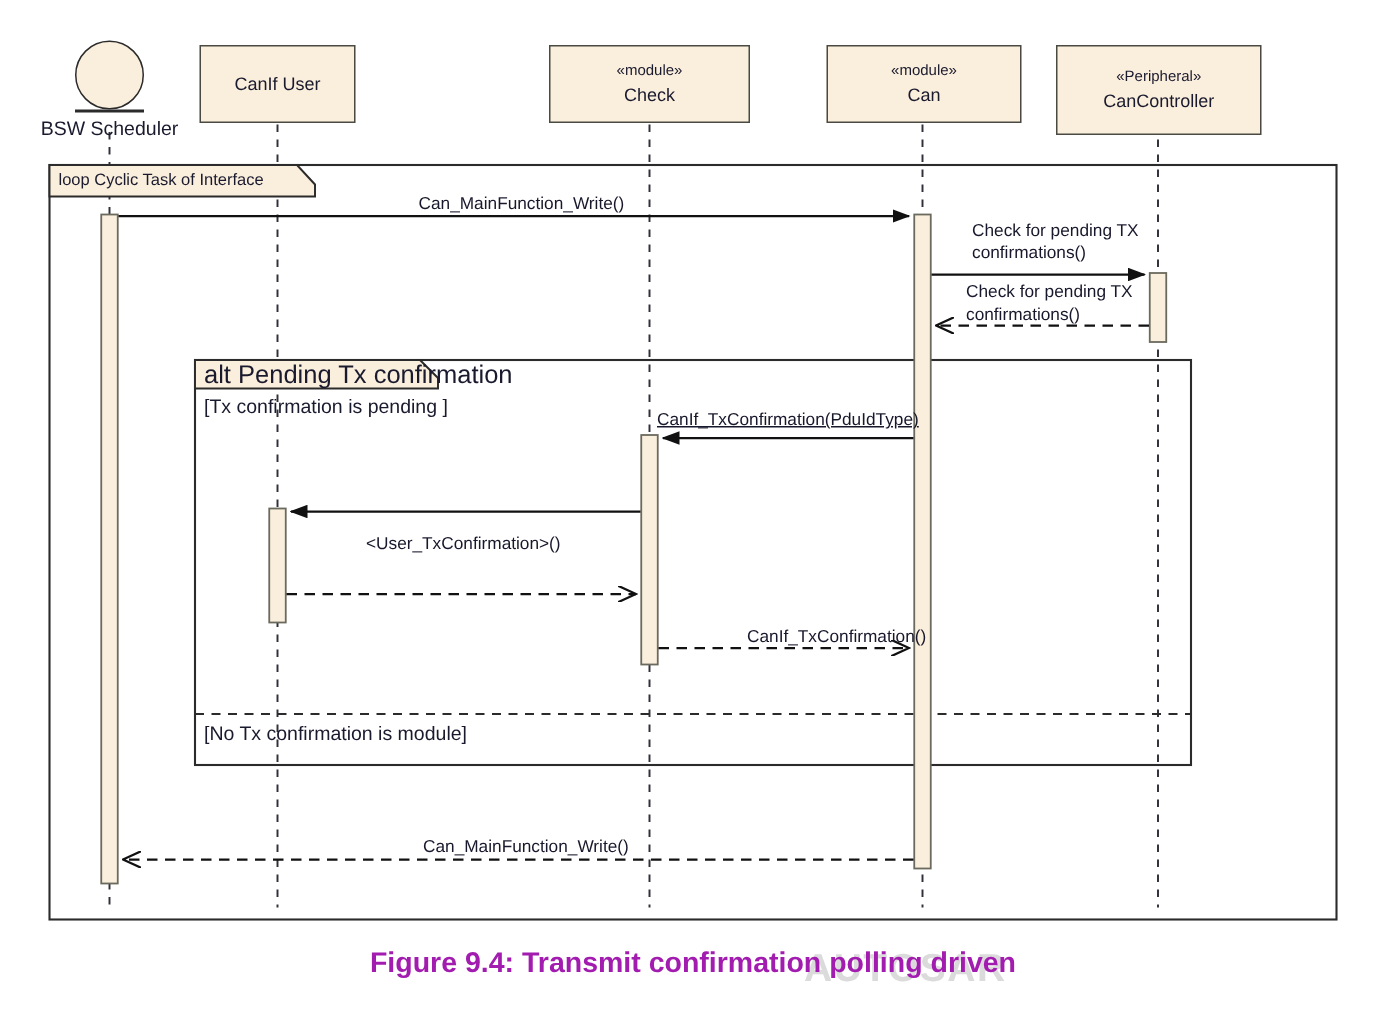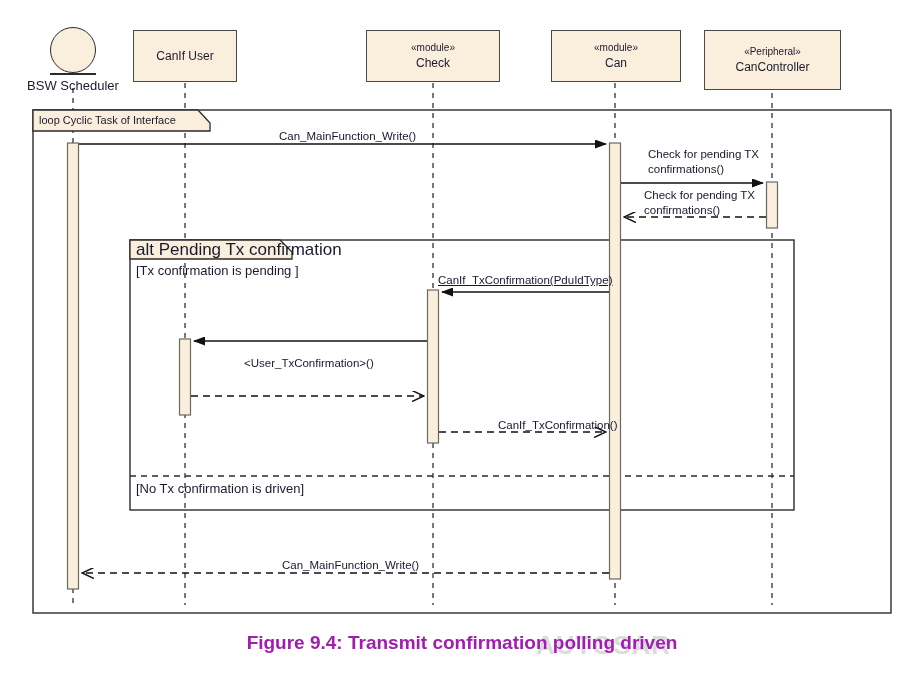--- a/index.html
+++ b/index.html
@@ -184,21 +184,21 @@
     <div class="stereotype">«Peripheral»</div>
     <div class="lname">CanController</div>
   </div>
 
   <div class="abs" style="left:39px; top:112px; font-size:11px; line-height:17px;">loop Cyclic Task of Interface</div>
 
   <div class="abs" style="left:136px; top:242px; font-size:17px; line-height:16px;">alt Pending Tx confirmation</div>
 
   <div class="abs guard" style="left:136px; top:263px;">[Tx confirmation is pending ]</div>
 
-  <div class="abs guard" style="left:136px; top:481px;">[No Tx confirmation is driven]</div>
+  <div class="abs guard" style="left:136px; top:481px;">[No Tx confirmation is module]</div>
 
   <div class="msg-label" style="left:279px; top:129px;">Can_MainFunction_Write()</div>
 
   <div class="msg-label" style="left:648px; top:147px;">Check for pending TX</div>
   <div class="msg-label" style="left:648px; top:162px;">confirmations()</div>
 
   <div class="msg-label" style="left:644px; top:188px;">Check for pending TX</div>
   <div class="msg-label" style="left:644px; top:203px;">confirmations()</div>
 
   <div class="msg-label" style="left:438px; top:273px;text-decoration:underline;">CanIf_TxConfirmation(PduIdType)</div>

